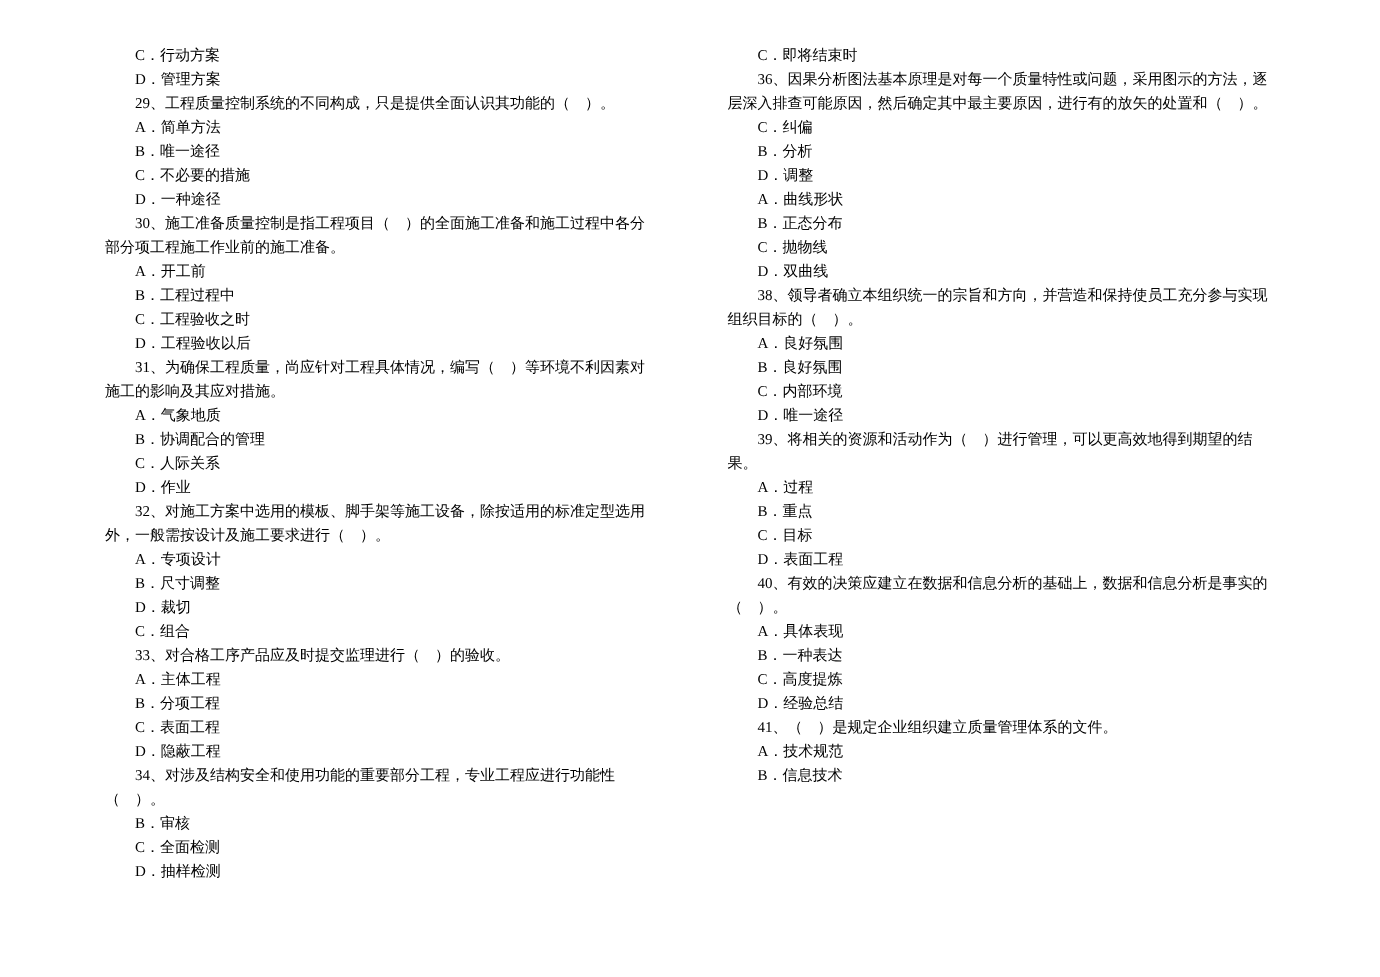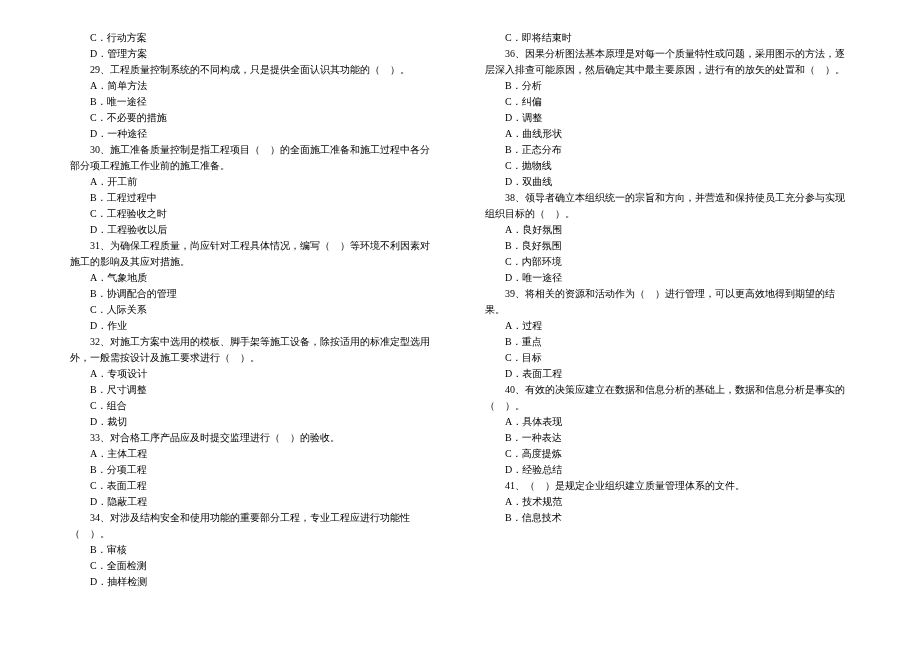--- a/index.html
+++ b/index.html
@@ -51,42 +51,42 @@
 
     <div class="stem">31、为确保工程质量，尚应针对工程具体情况，编写（　）等环境不利因素对施工的影响及其应对措施。</div>
     <div class="opt">A．气象地质</div>
     <div class="opt">B．协调配合的管理</div>
     <div class="opt">C．人际关系</div>
     <div class="opt">D．作业</div>
 
     <div class="stem">32、对施工方案中选用的模板、脚手架等施工设备，除按适用的标准定型选用外，一般需按设计及施工要求进行（　）。</div>
     <div class="opt">A．专项设计</div>
     <div class="opt">B．尺寸调整</div>
+    <div class="opt">D．裁切</div>
     <div class="opt">C．组合</div>
-    <div class="opt">D．裁切</div>
 
     <div class="stem">33、对合格工序产品应及时提交监理进行（　）的验收。</div>
     <div class="opt">A．主体工程</div>
     <div class="opt">B．分项工程</div>
     <div class="opt">C．表面工程</div>
     <div class="opt">D．隐蔽工程</div>
 
     <div class="stem">34、对涉及结构安全和使用功能的重要部分工程，专业工程应进行功能性（　）。</div>
     <div class="opt">B．审核</div>
     <div class="opt">C．全面检测</div>
     <div class="opt">D．抽样检测</div>
 
   </div>
 
   <div class="col">
     <div class="opt">C．即将结束时</div>
 
     <div class="stem">36、因果分析图法基本原理是对每一个质量特性或问题，采用图示的方法，逐层深入排查可能原因，然后确定其中最主要原因，进行有的放矢的处置和（　）。</div>
+    <div class="opt">C．纠偏</div>
     <div class="opt">B．分析</div>
-    <div class="opt">C．纠偏</div>
     <div class="opt">D．调整</div>
 
     <div class="opt">A．曲线形状</div>
     <div class="opt">B．正态分布</div>
     <div class="opt">C．抛物线</div>
     <div class="opt">D．双曲线</div>
 
     <div class="stem">38、领导者确立本组织统一的宗旨和方向，并营造和保持使员工充分参与实现组织目标的（　）。</div>
     <div class="opt">A．良好氛围</div>
     <div class="opt">B．良好氛围</div>

